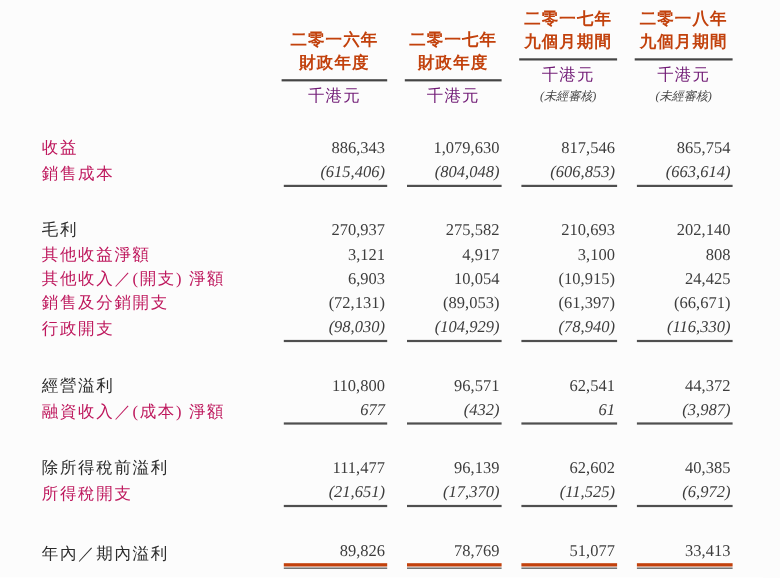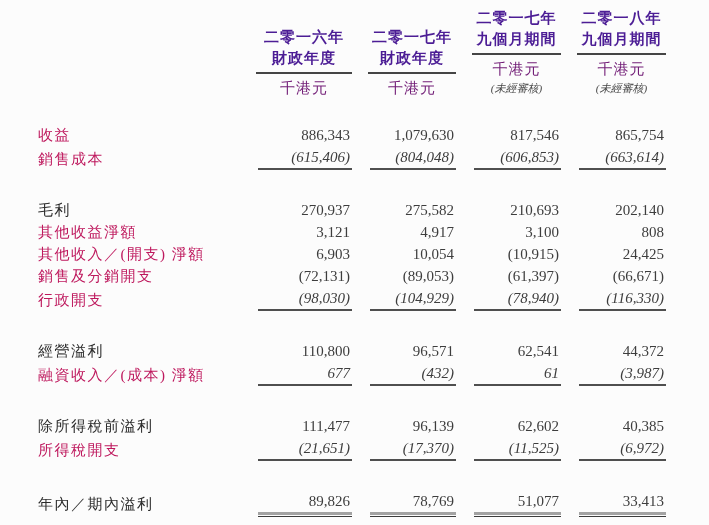--- a/index.html
+++ b/index.html
@@ -18,21 +18,21 @@
     display: grid;
     grid-template-columns: 202px 112px 104px 105px 105px;
     align-items: end;
   }
   
   .hcell { margin-left: 16px; text-align: center; font-size: 15px; }
   .htitle {
     border-bottom: 2px solid #454545;
     padding-bottom: 3px;
     font-weight: bold;
-    color: #4c1d95;
+    color: #c2410c;
     letter-spacing: 1px;
   }
   .hline { line-height: 21px; white-space: nowrap; }
   .hunit { line-height: 20px; margin-top: 4px; letter-spacing: 1px; color: #701a75; }
   .hnote { font-style: italic; line-height: 19px; font-size: 11px; white-space: nowrap; color: #474747; }
   
   .tbody { margin-top: 26px; }
   .lcell {
     font-size: 15px;
     line-height: 22px;
@@ -44,21 +44,21 @@
     font-size: 15px;
     line-height: 22px;
     text-align: right;
     margin-left: 18px;
     padding-right: 2px;
     font-variant-numeric: tabular-nums;
     white-space: nowrap;
   }
   .bold .lcell { font-weight: normal; color: #2c2c2c; }
   .rule-single { border-bottom: 2px solid #4f4f4f; font-style: italic; }
-  .rule-double { border-bottom: 3px solid #a3a3a3; position: relative; }
+  .rule-double { border-bottom: 3px solid #c2410c; position: relative; }
   .rule-double::after {
     content: "";
     position: absolute;
     left: 0; right: 0;
     bottom: -5px;
     height: 1px;
     background: #3c3c3c;
   }
   .spacer { height: 29px; }
 </style>

